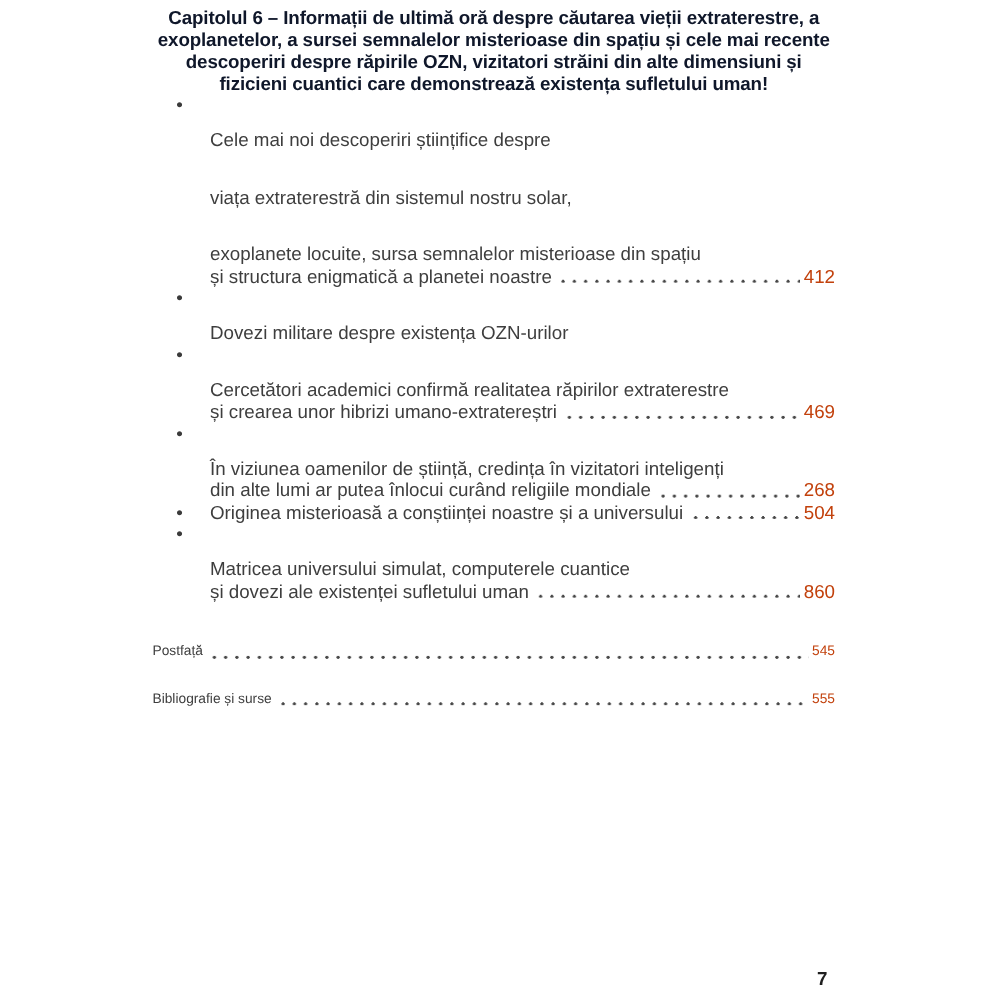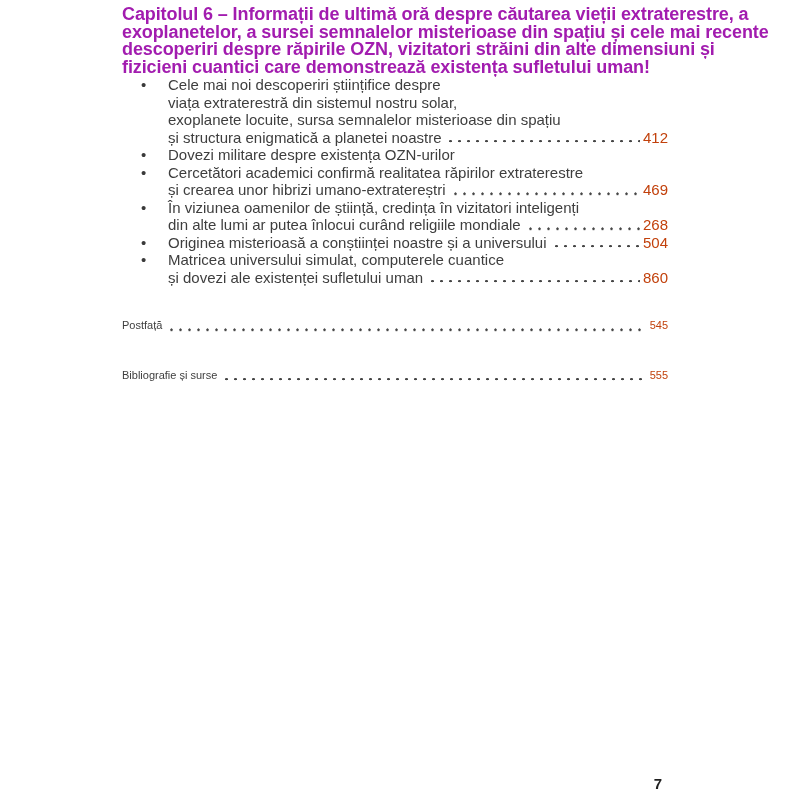--- a/index.html
+++ b/index.html
@@ -15,25 +15,26 @@
     font-family: "Liberation Sans", sans-serif;
     overflow: hidden;
   }
   .content {
     position: absolute;
     left: 122px;
     top: 6px;
     width: 546px;
   }
   .heading {
-    color: #a21caf;
-    font-size: 18px;
+    color: #0f172a;
+    font-size: 15px;
     font-weight: 700;
     line-height: 17.5px;
     letter-spacing: -0.1px;
+    text-align: center;
   }
   .heading-line {
     white-space: nowrap;
   }
   .toc-list {
     color: #3e3e3e;
     font-size: 15px;
     line-height: 17.5px;
   }
   .toc-item {
@@ -46,20 +47,21 @@
     box-sizing: border-box;
     flex: 0 0 46px;
     color: #3a3a3a;
   }
   .item-body {
     flex: 1 1 auto;
     min-width: 0;
   }
   .toc-text-line {
     white-space: nowrap;
+    margin-top: 28px;
   }
   .leader-row {
     display: flex;
     align-items: flex-start;
   }
   .leader-text {
     white-space: nowrap;
   }
   .dots {
     flex: 1 1 auto;
@@ -73,21 +75,21 @@
     white-space: nowrap;
     color: #c2410c;
   }
   .backmatter {
     margin-top: 31px;
     color: #3e3e3e;
     font-size: 11px;
     line-height: 17.5px;
   }
   .bm-row + .bm-row {
-    margin-top: 32px;
+    margin-top: 20px;
     align-items: flex-end;
   }
   .footer-pagenum {
     position: absolute;
     left: 122px;
     top: 775px;
     width: 540px;
     text-align: right;
     font-size: 15px;
     font-weight: 700;

